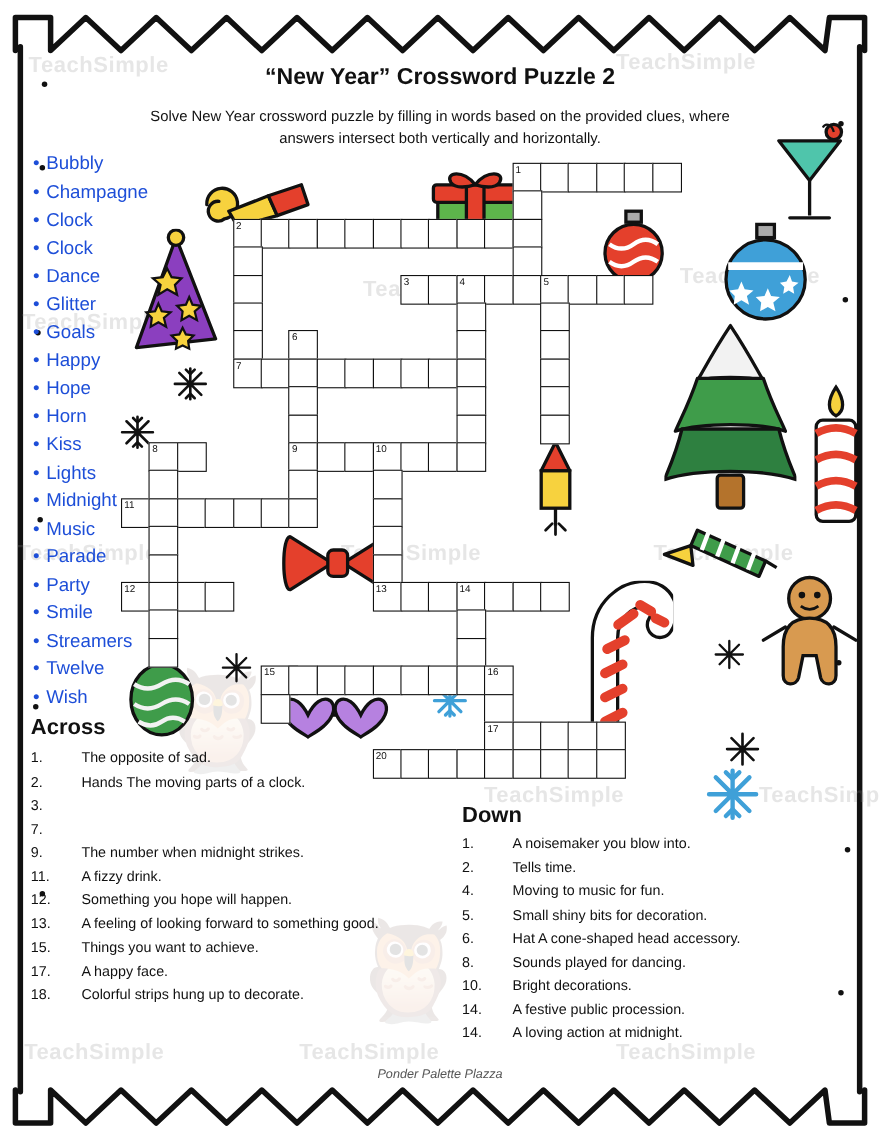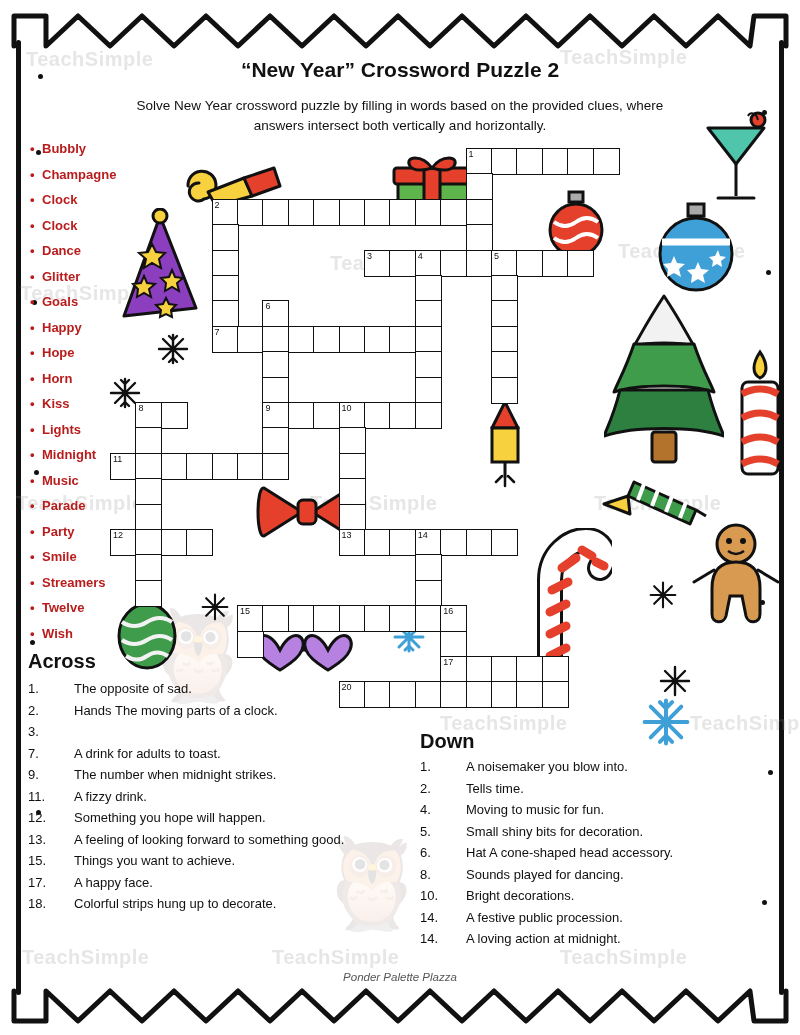--- a/index.html
+++ b/index.html
@@ -93,26 +93,25 @@
 
   
   .wordbank {
     position: absolute;
     top: 136px;
     left: 30px;
     width: 120px;
   }
   .wordbank li {
     list-style: none;
-    font-size: 13px;
+    font-size: 17px;
     line-height: 25.5px;
-    color: #b91c1c;
+    color: #1d4ed8;
     position: relative;
     padding-left: 12px;
-    font-weight: bold;
   }
   .wordbank li:before {
     content: "\2022";
     position: absolute;
     left: 0;
     top: 0;
   }
   .wordbank ul { margin: 0; padding: 0; }
 
   
@@ -569,21 +568,20 @@
       </div>
       <div class="clue-row">
         <div class="clue-num">2.</div>
         <div class="clue-text">Hands The moving parts of a clock.</div>
       </div>
       <div class="clue-row">
         <div class="clue-num">3.</div>
       </div>
       <div class="clue-row">
         <div class="clue-num">7.</div>
-        <div class="clue-text">A drink for adults to toast.</div>
       </div>
       <div class="clue-row">
         <div class="clue-num">9.</div>
         <div class="clue-text">The number when midnight strikes.</div>
       </div>
       <div class="clue-row">
         <div class="clue-num">11.</div>
         <div class="clue-text">A fizzy drink.</div>
       </div>
       <div class="clue-row">

